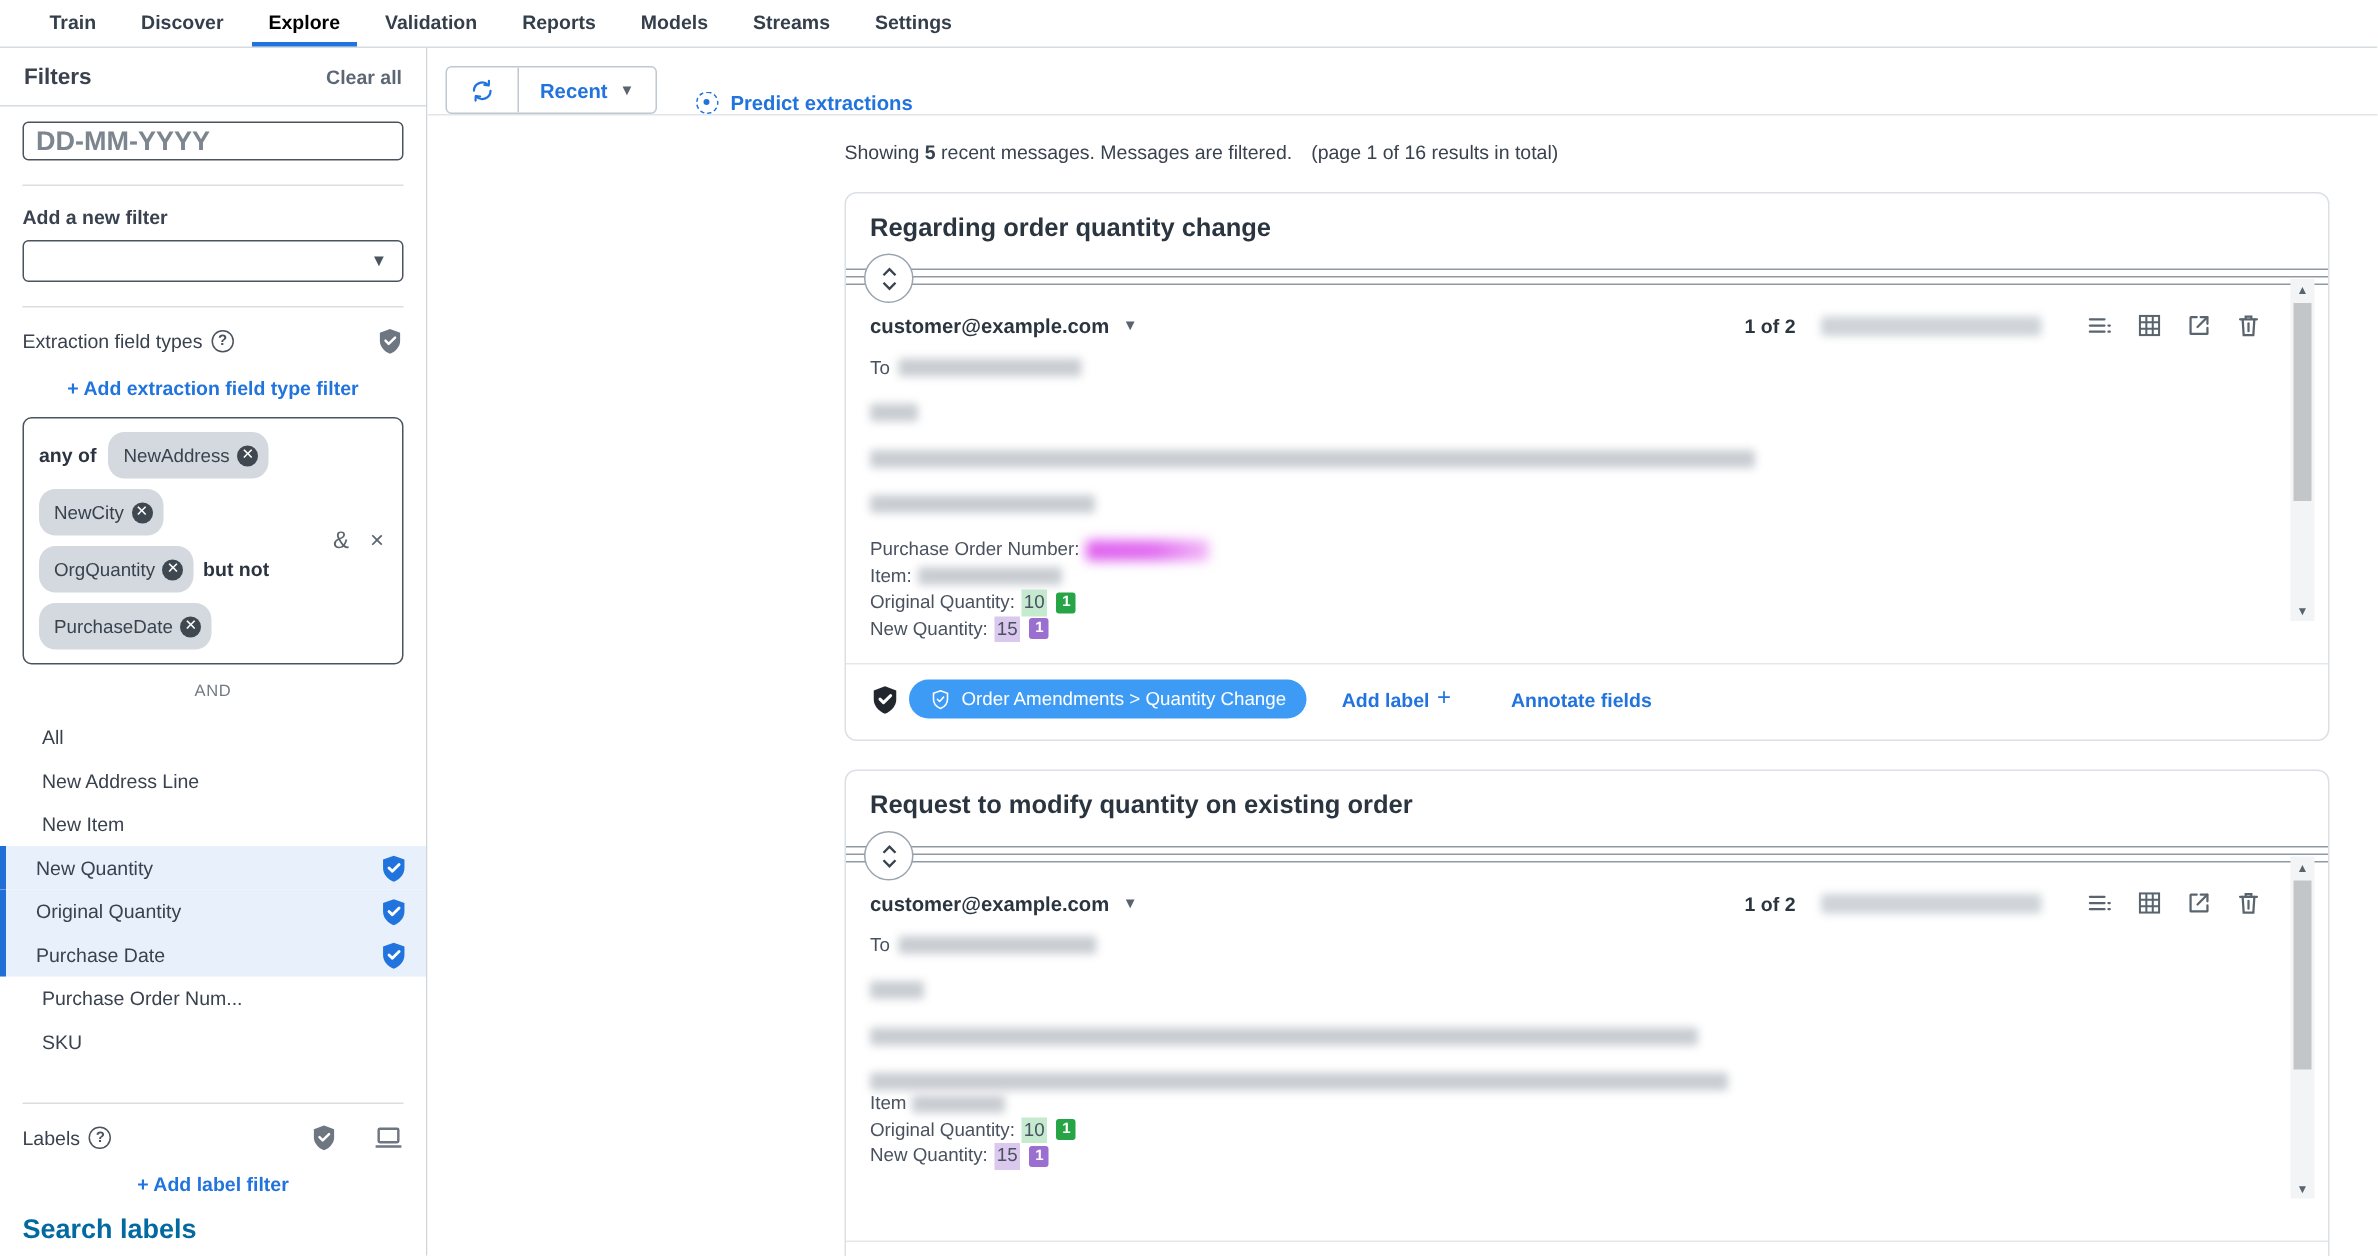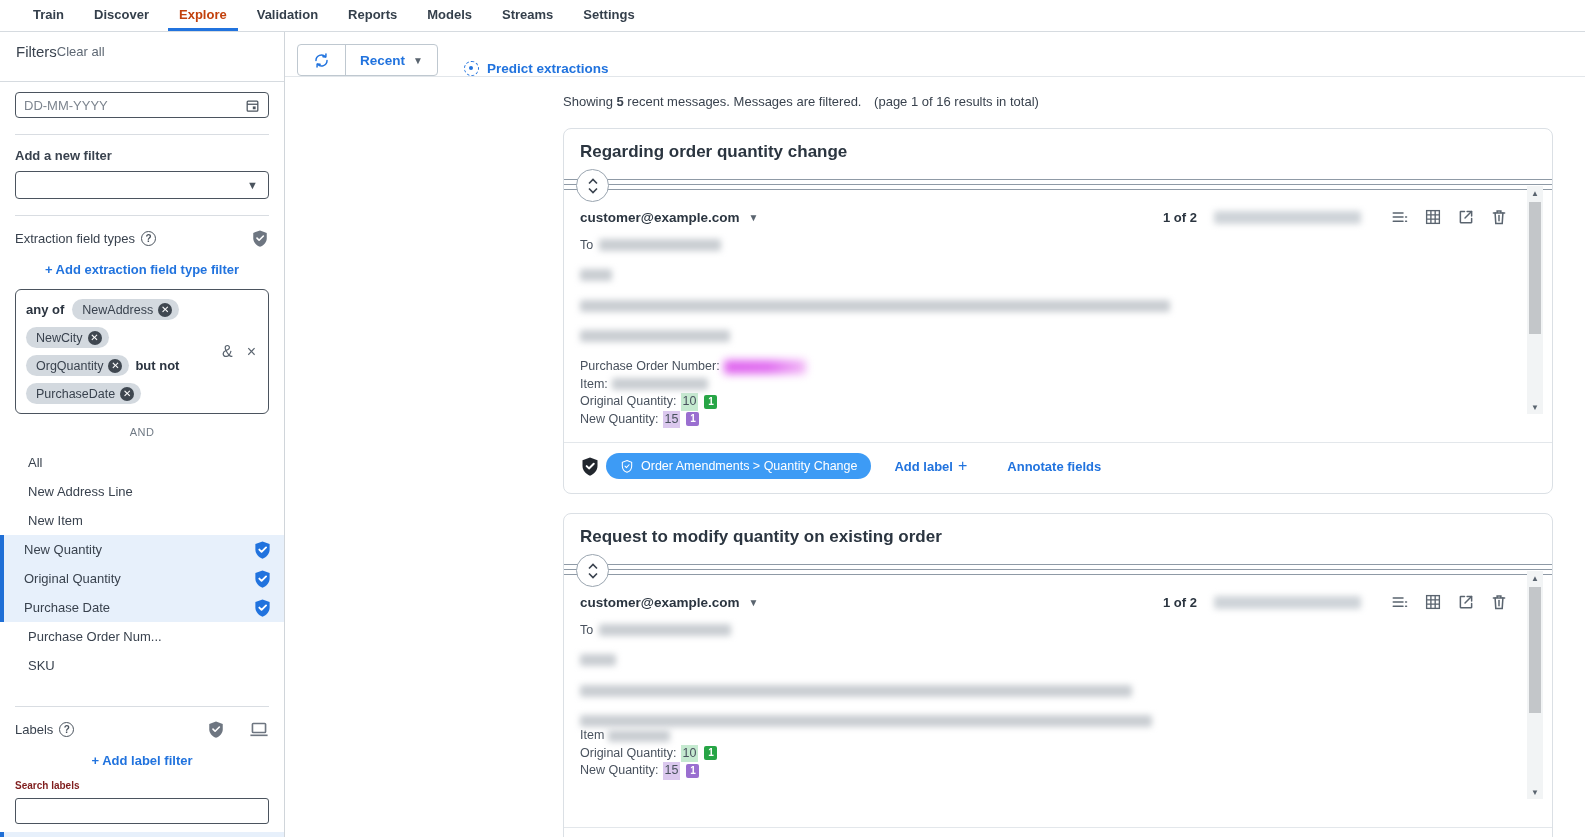--- a/index.html
+++ b/index.html
@@ -4,37 +4,37 @@
 <style>
   * { margin:0; padding:0; box-sizing:border-box; }
   html,body { width:1585px; height:837px; overflow:hidden; background:#fff;
     font-family:"Liberation Sans","DejaVu Sans",sans-serif; color:#39424e; }
 
   
   .topnav { height:32px; display:flex; align-items:stretch; padding-left:22px; gap:8px;
     border-bottom:1px solid #d6dbe0; background:#fff; }
   .tab { display:flex; align-items:center; padding:0 11px; font-size:13px; font-weight:700;
     color:#343f4b; border-bottom:3px solid transparent; cursor:pointer; }
-  .tab.active { color:#c2410c; border-bottom-color:#2173de; }
+  .tab.active { color:#000000; border-bottom-color:#2173de; }
 
   
   .sidebar { position:absolute; left:0; top:32px; bottom:0; width:285px;
     border-right:1px solid #d0d5da; background:#fff; overflow:hidden; }
   .main { position:absolute; left:285px; top:32px; right:0; bottom:0; background:#fff; }
 
   
-  .fheader { display:flex; align-items:center;
-    padding:11px 16px 21px; border-bottom:1px solid #d6dbe0; }
+  .fheader { display:flex; justify-content:space-between; align-items:center;
+    padding:11px 16px 10px; border-bottom:1px solid #d6dbe0;font-weight:bold; }
   .fheader .ttl { font-size:15px; color:#39424e; }
   .fheader .clear { font-size:13px; color:#5d6773; cursor:pointer; }
   .spad { padding:10px 15px 0; }
   .inputbox { width:100%; height:26px; border:1px solid #4b545e; border-radius:4px;
     display:flex; align-items:center; padding:0 8px; background:#fff; }
-  .inputbox input { border:none; outline:none; flex:1; font-size:13px; color:#8b5cf6;
-    font-family:inherit; background:transparent; }
+  .inputbox input { border:none; outline:none; flex:1; font-size:18px; color:#8b5cf6;
+    font-family:inherit; background:transparent;font-weight:bold; }
   .inputbox input::placeholder { color:#7d858f; }
   .cal { width:15px; height:15px; color:#4b545e; }
   hr.div { border:none; border-top:1px solid #d9dde2; margin:16px 0 13px; }
   .slabel { font-size:13px; font-weight:700; color:#39424e; margin-bottom:8px; }
   .selbox { width:100%; height:28px; border:1px solid #4b545e; border-radius:4px;
     display:flex; align-items:center; justify-content:flex-end; padding:0 10px;
     color:#4b545e; font-size:11px; cursor:pointer; background:#fff; }
   .secrow { display:flex; align-items:center; margin:2px 0 0; }
   .secrow .name { font-size:13px; color:#39424e; }
   .help { display:inline-flex; width:15px; height:15px; border:1.4px solid #4b545e;
@@ -42,36 +42,36 @@
     font-weight:700; color:#4b545e; margin-left:6px; }
   .secrow .grow { flex:1; }
   .shield { width:18px; height:19px; }
   .bluelink { display:block; text-align:center; color:#2173de; font-size:13px;
     font-weight:700; margin:14px 0 12px; cursor:pointer; }
   .groupbox { border:1px solid #4b545e; border-radius:6px; padding:9px 8px 9px 10px;
     display:flex; align-items:center; min-height:94px; }
   .chipwrap { flex:1; display:flex; flex-wrap:wrap; align-items:center; row-gap:7px; column-gap:6px; }
   .boldword { font-size:13px; font-weight:700; color:#2b3440; margin-right:2px; }
   .chip { display:inline-flex; align-items:center; gap:5px; background:#d3d9df;
-    border-radius:11px; height:21px; padding:0 7px 0 10px; font-size:12.5px; color:#39424e; }
+    border-radius:11px; height:31px; padding:0 7px 0 10px; font-size:12.5px; color:#39424e; }
   .chipx { width:14px; height:14px; border-radius:50%; background:#3f4750; color:#fff;
     font-size:10px; line-height:14px; text-align:center; cursor:pointer; }
   .gbops { display:flex; align-items:center; gap:14px; padding:0 4px 0 8px;
     color:#5a646f; font-size:16px; }
   .gbops span { cursor:pointer; }
   .andword { text-align:center; font-size:11px; color:#707a85; letter-spacing:.5px;
     margin:12px 0 10px; }
   .fitem { display:flex; align-items:center; height:29px; padding:0 12px 0 24px;
     font-size:13px; color:#39424e; cursor:pointer; border-left:4px solid transparent; }
   .fitem.sel { background:#e7f0fb; border-left-color:#1f6fd6; padding-left:20px; }
   .fitem .grow { flex:1; }
   .chk-shield { width:19px; height:20px; }
   .lblicons { display:flex; gap:24px; color:#6e7681; align-items:center; }
   .lap { width:20px; height:18px; }
-  .searchlbl { font-size:10px; font-weight:700; color:#7f1d1d; margin:2px 0 7px; }
+  .searchlbl { font-size:18px; font-weight:700; color:#0369a1; margin:2px 0 7px; }
   .allrow { display:flex; align-items:center; gap:10px; height:26px; margin:8px -15px 0;
     padding-left:18px; background:#e7f0fb; border-left:4px solid #1f6fd6;
     font-size:13px; color:#39424e; cursor:pointer; }
   .chevdn { width:10px; height:10px; color:#4b545e; }
 
   
   .toolbar { height:45px; display:flex; align-items:flex-end; padding-left:12px;
     border-bottom:1px solid #e2e6ea; }
   .btngroup { display:flex; border:1px solid #bfc8d0; border-radius:4px; overflow:hidden;
     height:32px; background:#fff; }

